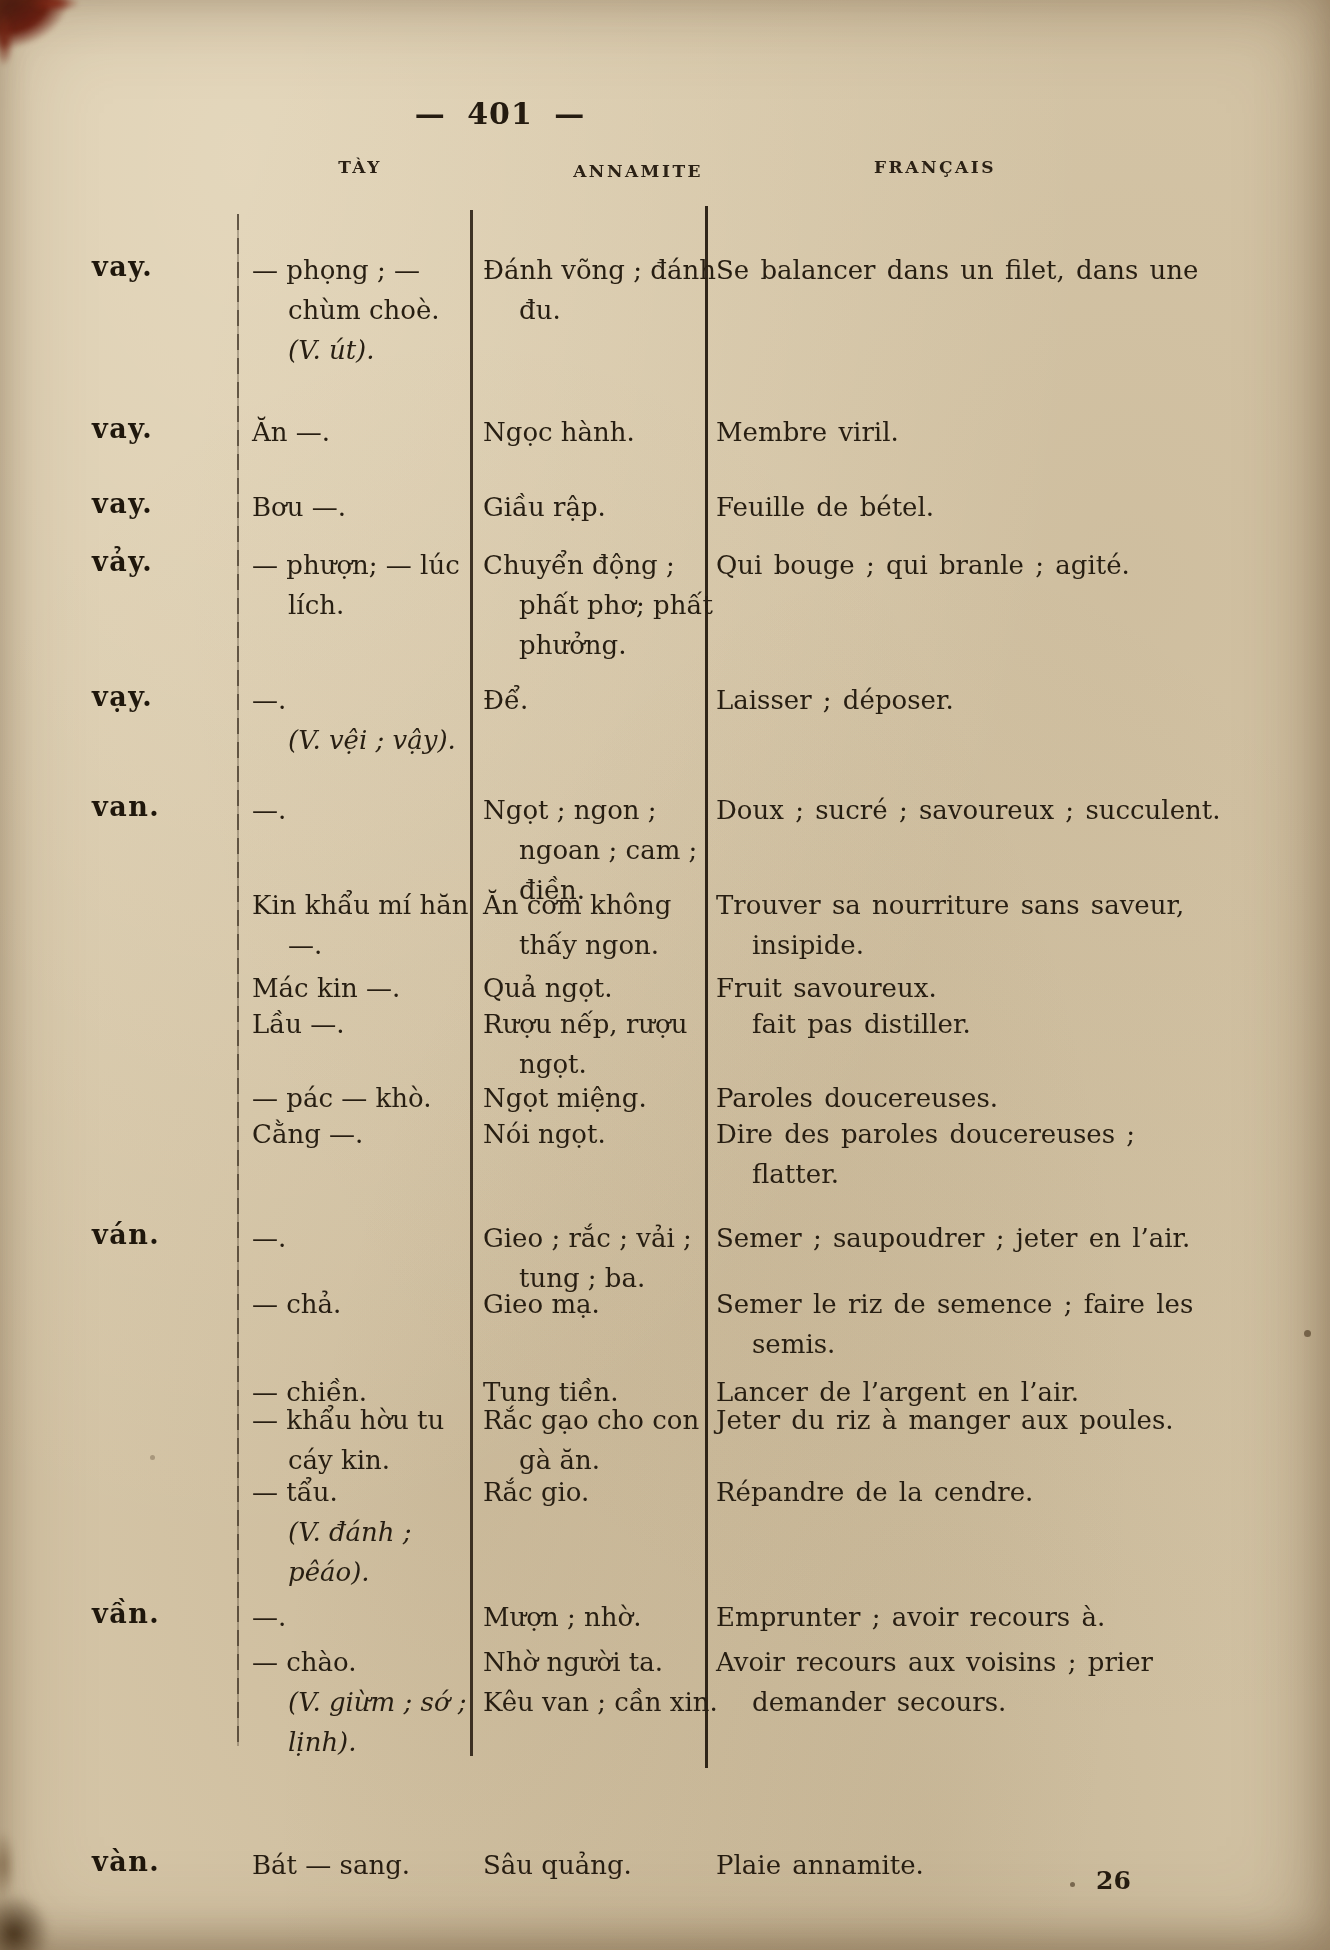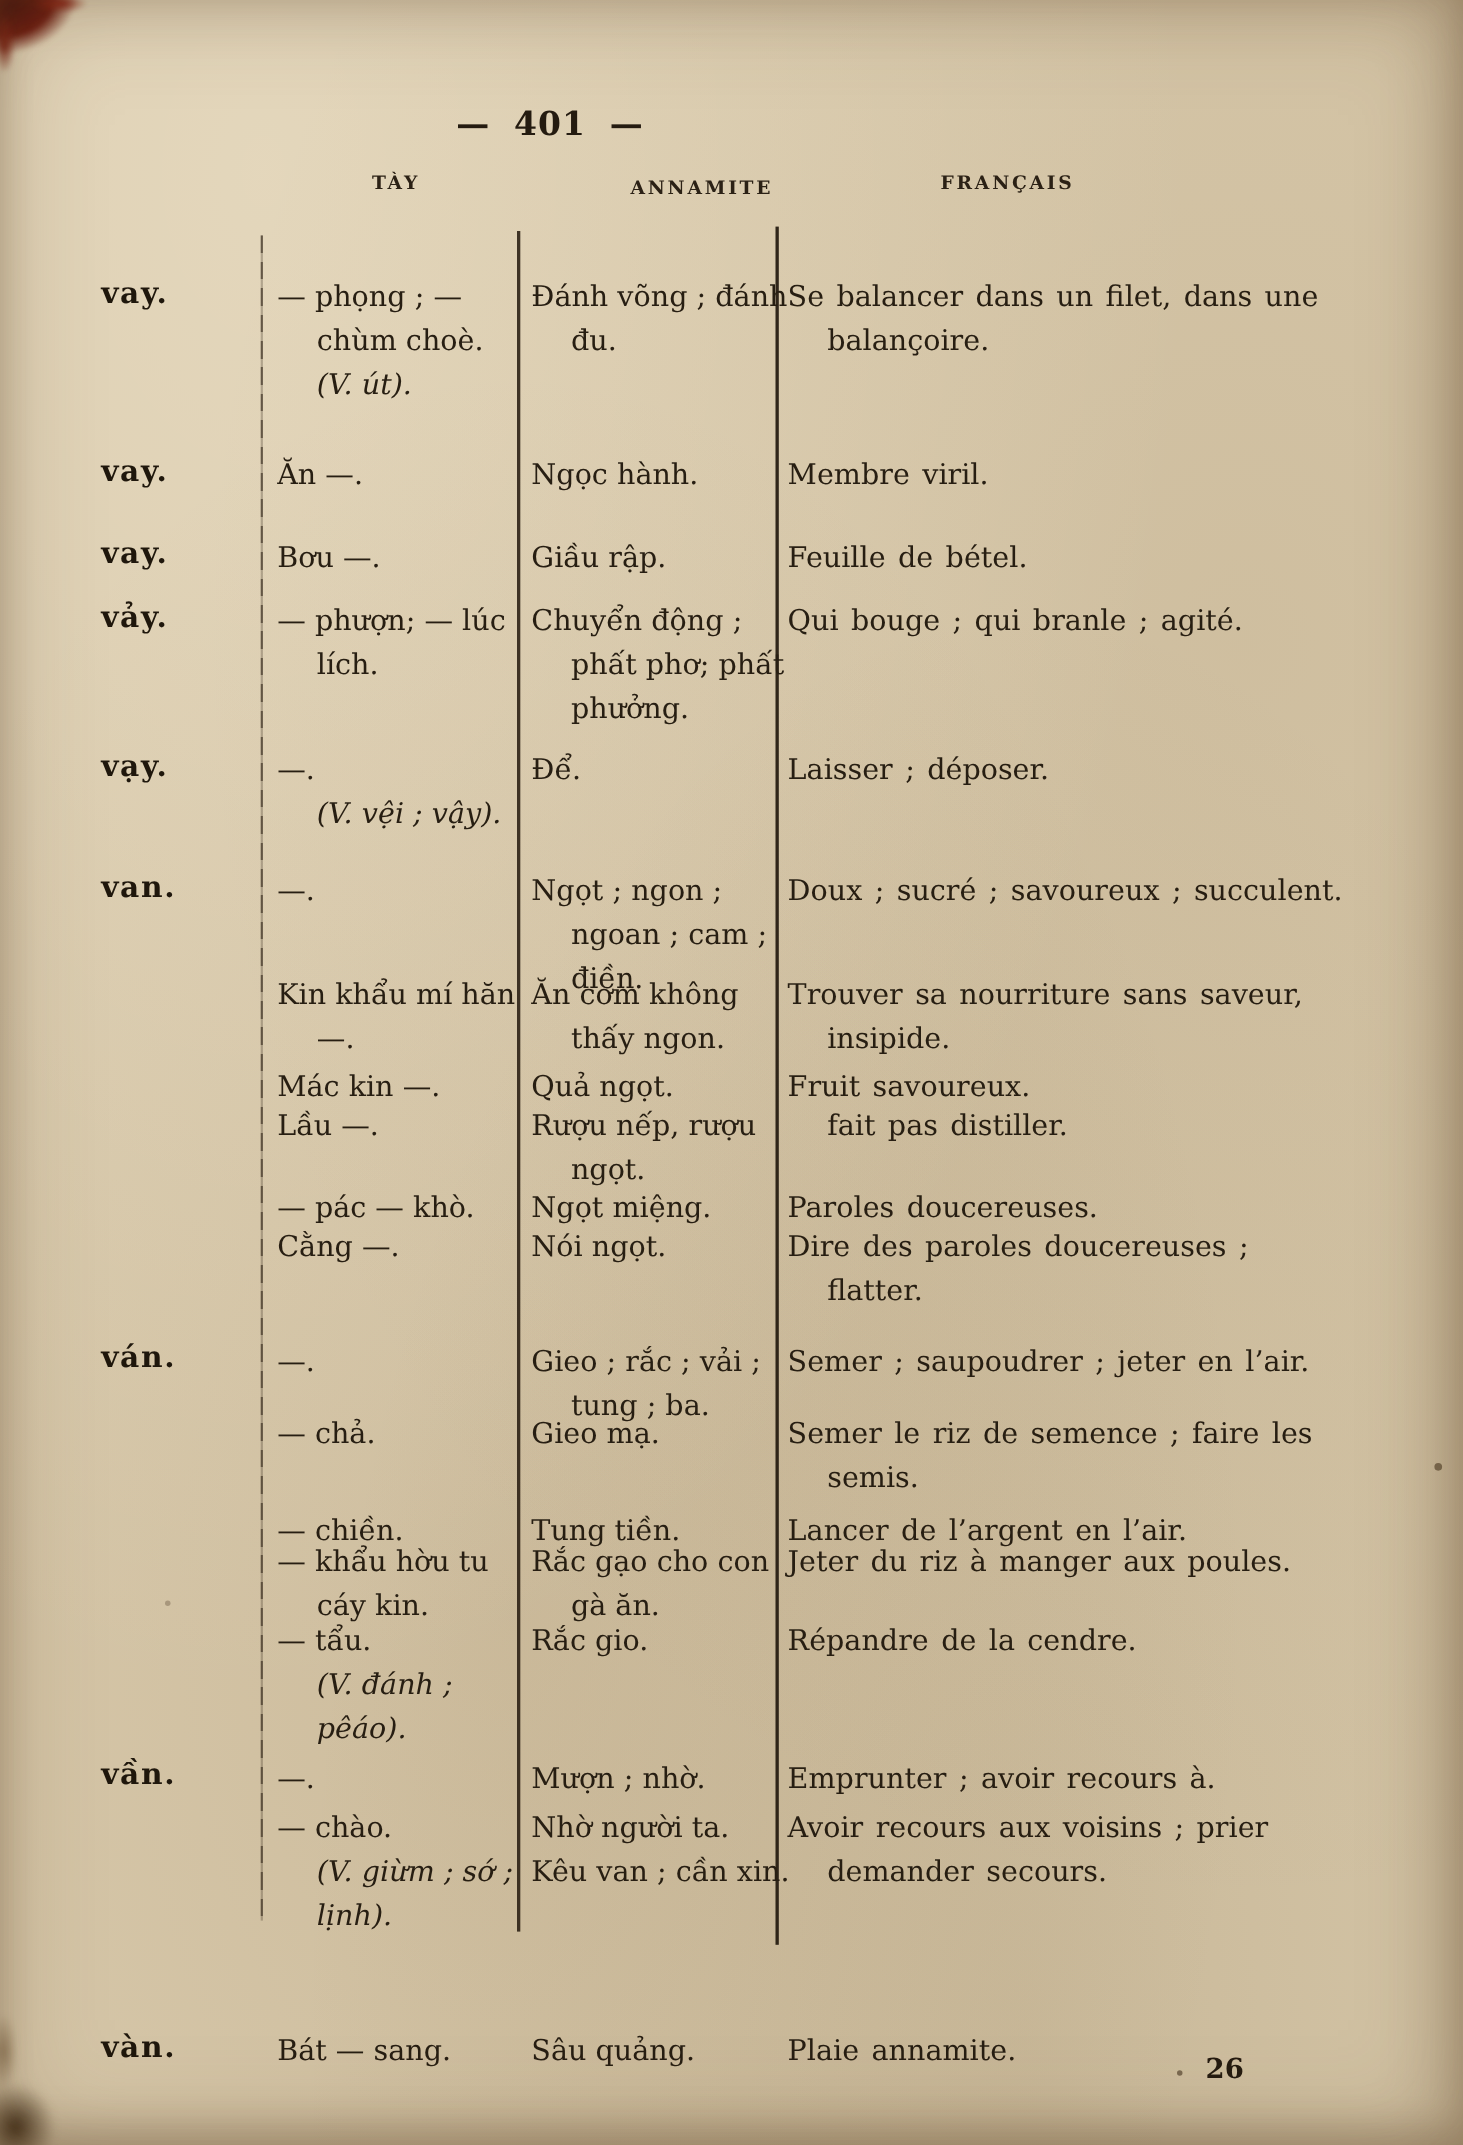--- a/index.html
+++ b/index.html
@@ -14,21 +14,21 @@
       radial-gradient(ellipse at 70% 95%, rgba(110,85,45,.14), transparent 50%),
       #d8c9ab;
   }
   .vignette{position:absolute;inset:0;pointer-events:none;
     box-shadow:inset 0 0 95px rgba(96,70,38,.28), inset -22px 0 55px rgba(96,70,38,.20), inset 0 -14px 30px rgba(80,58,30,.22);}
   .page-number{position:absolute;left:0;top:96px;width:1000px;text-align:center;
     font-size:30px;font-weight:bold;letter-spacing:1px;word-spacing:10px;color:#241b10;}
   .colhead{position:absolute;top:157px;font-size:17px;font-weight:bold;letter-spacing:2.5px;text-align:center;color:#2b2115;}
   .colhead.tay{left:252px;width:216px;}
   .colhead.ann{left:483px;width:220px;top:161px;text-align:right;}
-  .colhead.fr{left:716px;width:400px;}
+  .colhead.fr{left:735px;width:400px;}
   .vrule{position:absolute;pointer-events:none;}
   .vrule.r1{left:237px;top:214px;height:1532px;width:2px;
     background:repeating-linear-gradient(to bottom, rgba(45,33,20,.70) 0 16px, rgba(45,33,20,.28) 16px 24px);}
   .vrule.r2{left:470px;top:210px;height:1546px;width:3px;background:#281d11;opacity:.88;}
   .vrule.r3{left:705px;top:206px;height:1562px;width:3px;background:#22180d;opacity:.92;}
   .dict{position:absolute;inset:0;}
   .row{position:absolute;left:0;width:1330px;}
   .headword{position:absolute;left:92px;top:1px;font-weight:bold;font-size:27px;letter-spacing:1.5px;color:#1f170c;}
   .cell{position:absolute;top:0;font-size:26px;line-height:40px;}
   .cell.tay{left:252px;width:218px;}
@@ -74,21 +74,20 @@
         <div class="line">— phọng ; —</div>
         <div class="line cont">chùm choè.</div>
         <div class="line cont ref">(V. út).</div>
       </div>
       <div class="cell ann">
         <div class="line">Đánh võng ; đánh</div>
         <div class="line cont">đu.</div>
       </div>
       <div class="cell fr">
         <div class="line">Se balancer dans un filet,  dans une</div>
-        <div class="line cont">balançoire.</div>
       </div>
     </div>
     <div class="row" style="top: 412px;">
       <div class="headword">vay.</div>
       <div class="cell tay">
         <div class="line">Ăn —.</div>
       </div>
       <div class="cell ann">
         <div class="line">Ngọc hành.</div>
       </div>

